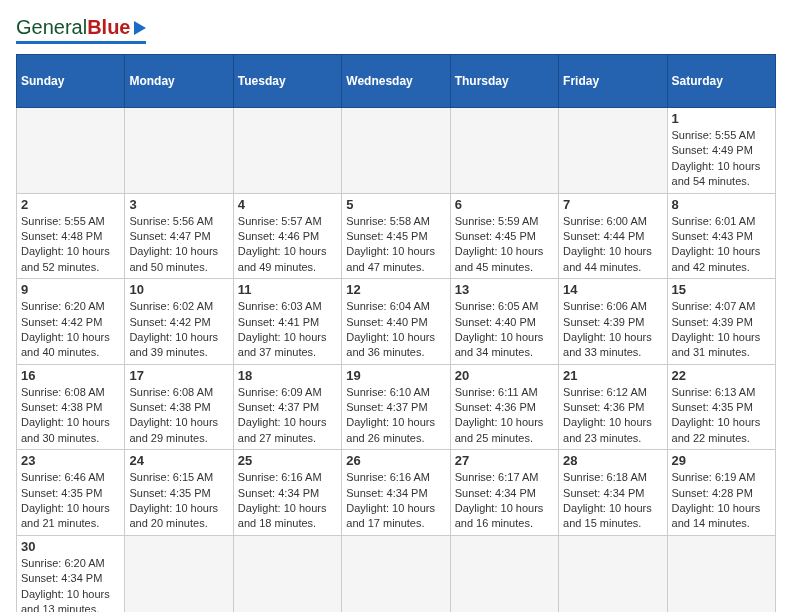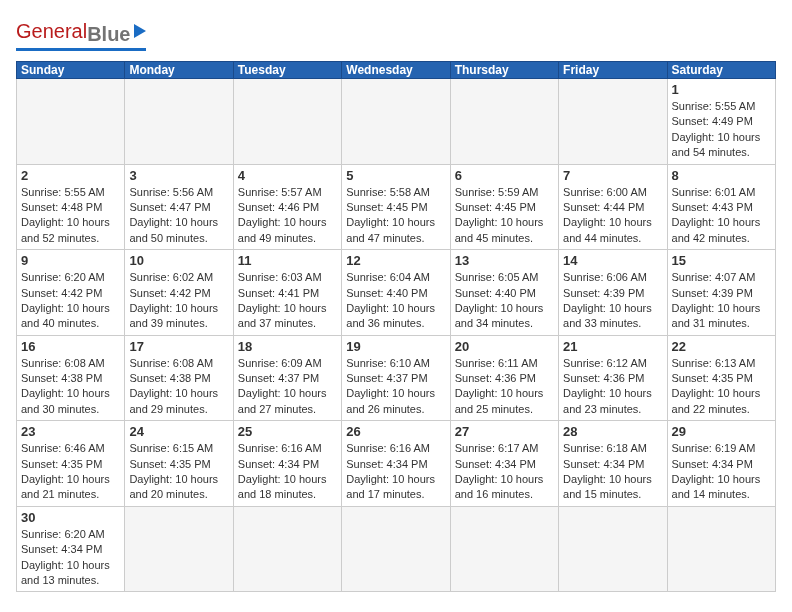--- a/index.html
+++ b/index.html
@@ -21,22 +21,22 @@
       flex-direction: column;
       align-items: flex-start;
     }
     .logo-text {
       display: flex;
       align-items: center;
       font-size: 20px;
       font-weight: normal;
       color: #333;
     }
-    .logo-general { font-weight: normal; color: #b91c1c; }
-    .logo-blue { color: #737373; font-weight: bold; margin-top: 7px; }
+    .logo-general { font-weight: normal; color: #14532d; }
+    .logo-blue { color: #b91c1c; font-weight: bold; }
     .logo-triangle {
       width: 0; height: 0;
       border-left: 12px solid #1a6cc4;
       border-top: 7px solid transparent;
       border-bottom: 7px solid transparent;
       margin-left: 3px;
       display: inline-block;
     }
     .logo-underline {
       width: 100%;
@@ -57,21 +57,21 @@
       color: #555;
     }
     .calendar {
       width: 100%;
       border-collapse: collapse;
       font-size: 11px;
     }
     .calendar th {
       background: #2563b0;
       color: #fff;
-      padding: 1px 4px;
+      padding: 19px 4px;
       text-align: left;
       font-size: 12px;
       font-weight: bold;
       border: 1px solid #1a4a8a;
     }
     .calendar td {
       border: 1px solid #ccc;
       vertical-align: top;
       padding: 3px 4px;
       width: 108px;
@@ -335,21 +335,21 @@
         <td>
           <div class="day-number">28</div>
           <div class="day-info">Sunrise: 6:18 AM
 Sunset: 4:34 PM
 Daylight: 10 hours
 and 15 minutes.</div>
         </td>
         <td>
           <div class="day-number">29</div>
           <div class="day-info">Sunrise: 6:19 AM
-Sunset: 4:34 PM
+Sunset: 4:28 PM
 Daylight: 10 hours
 and 14 minutes.</div>
         </td>
       </tr>
       <tr class="last-row">
         <td>
           <div class="day-number">30</div>
           <div class="day-info">Sunrise: 6:20 AM
 Sunset: 4:34 PM
 Daylight: 10 hours

